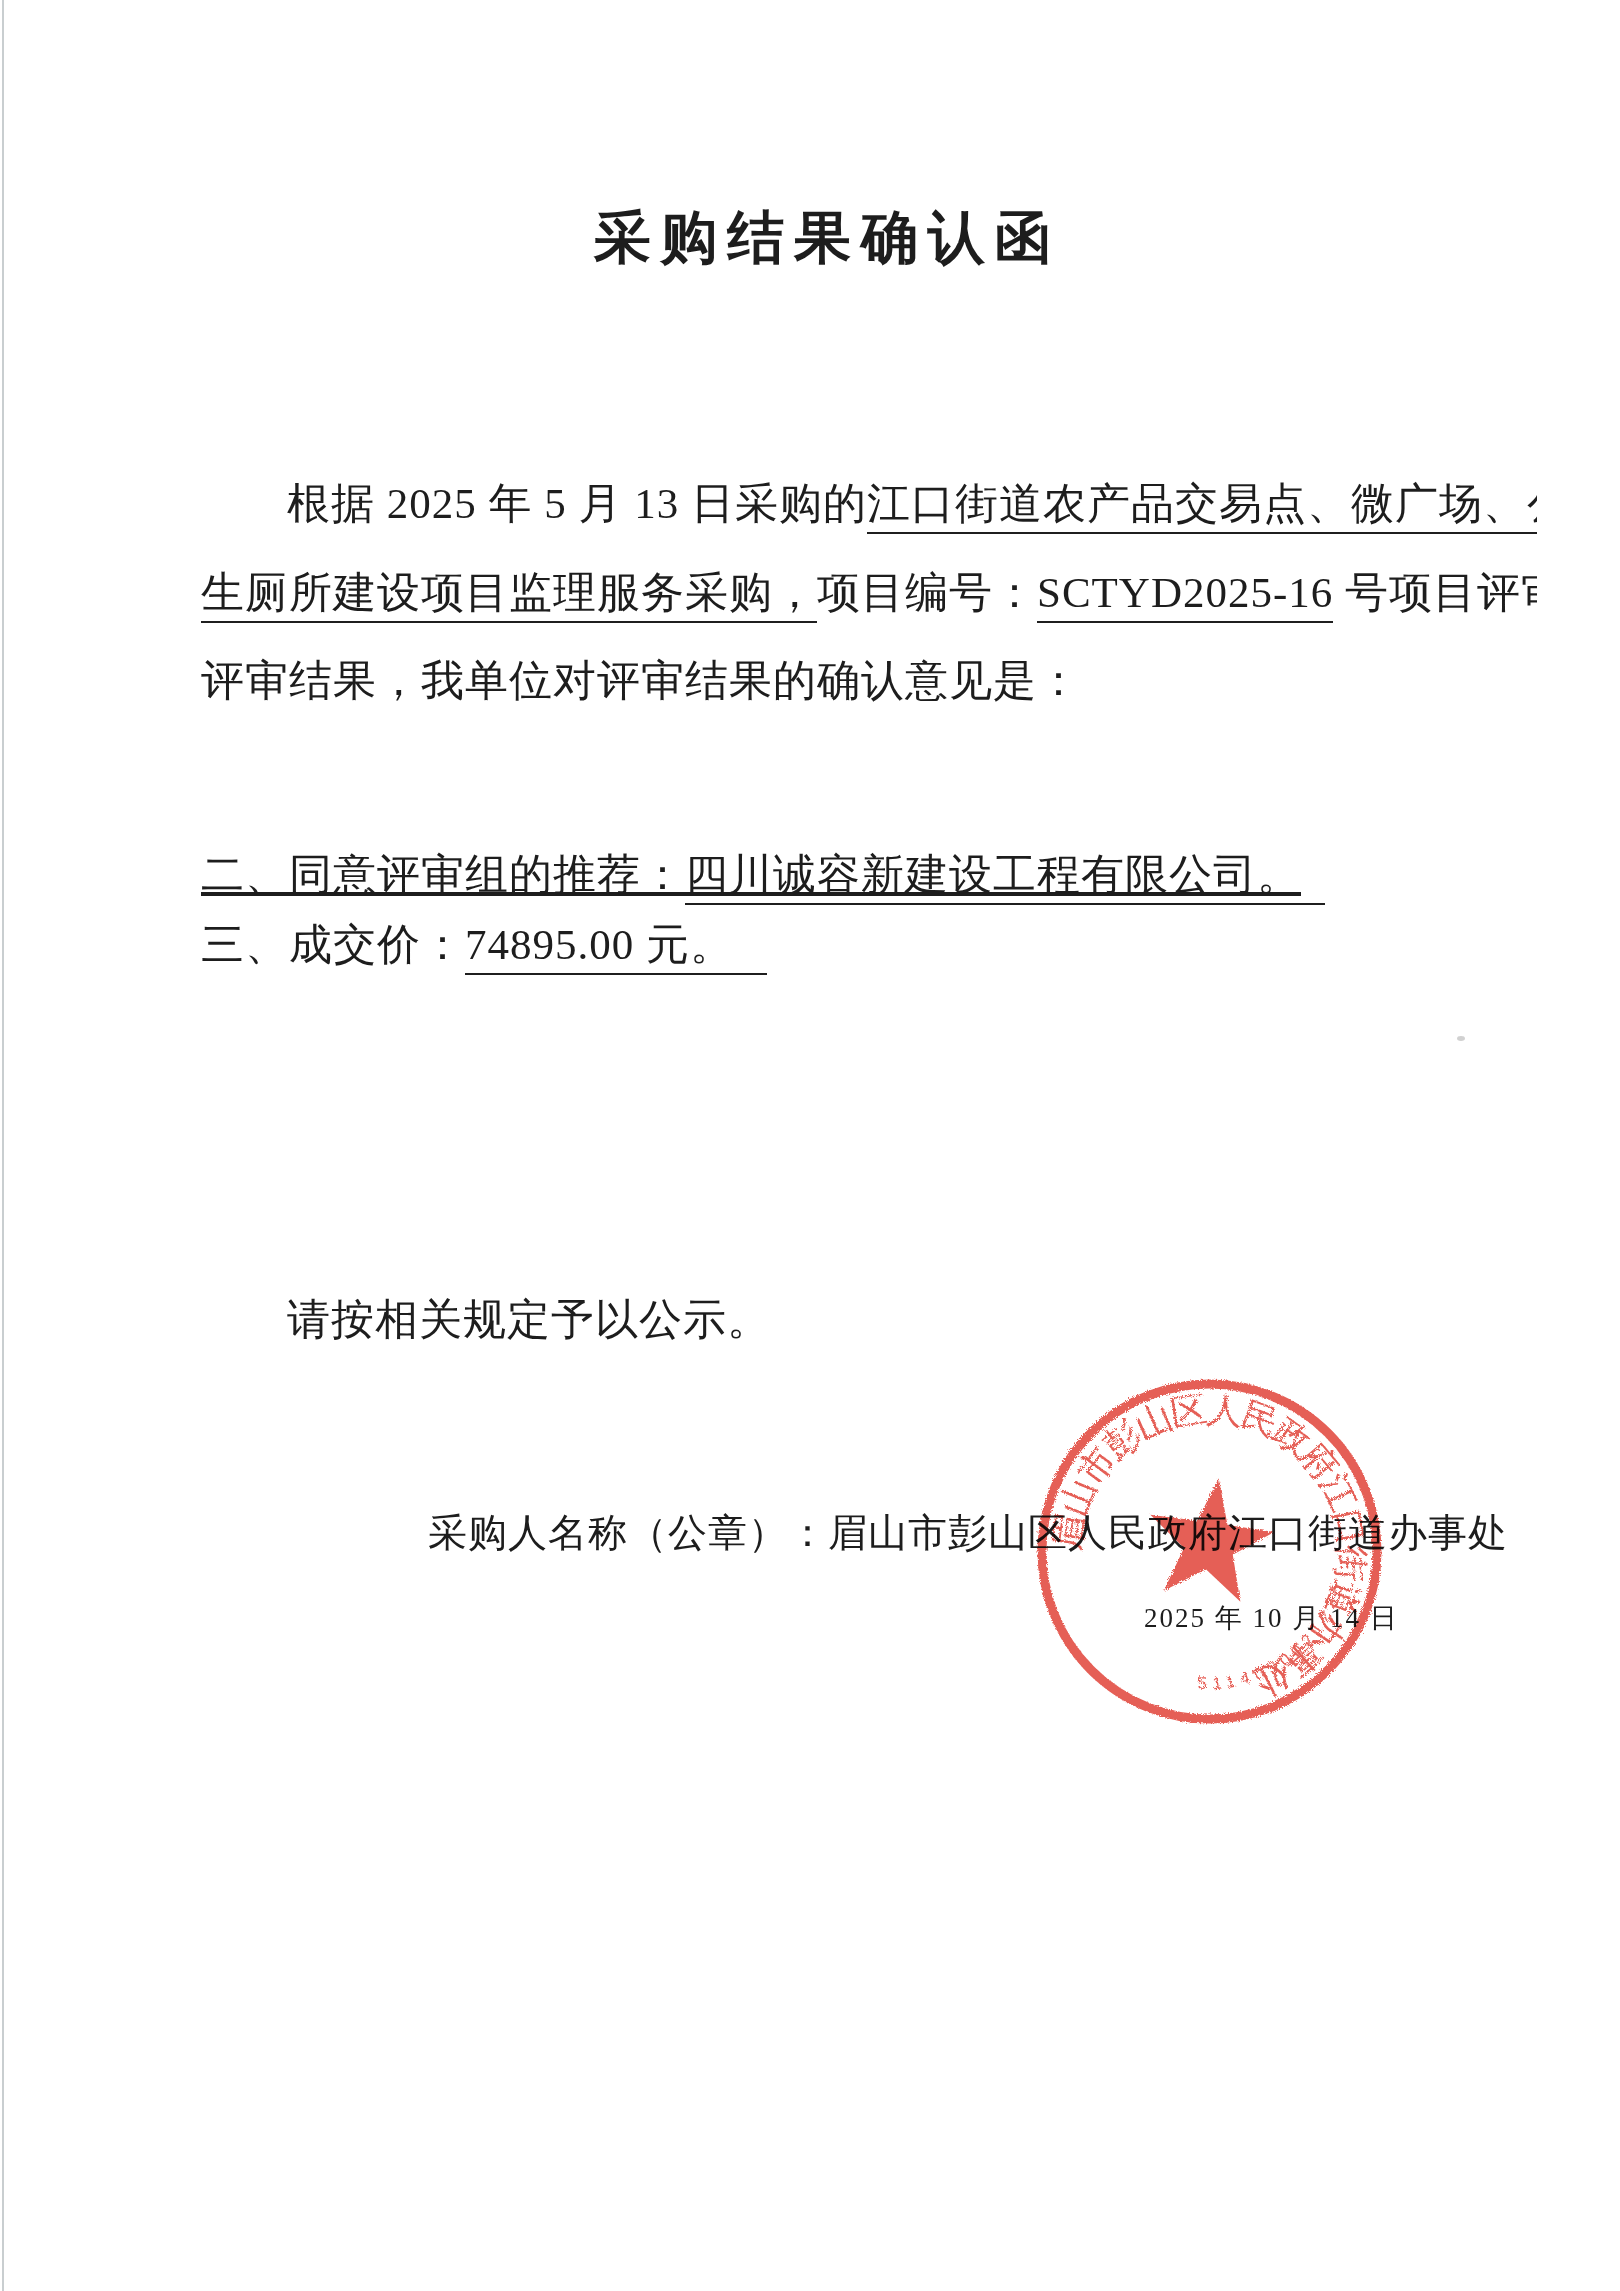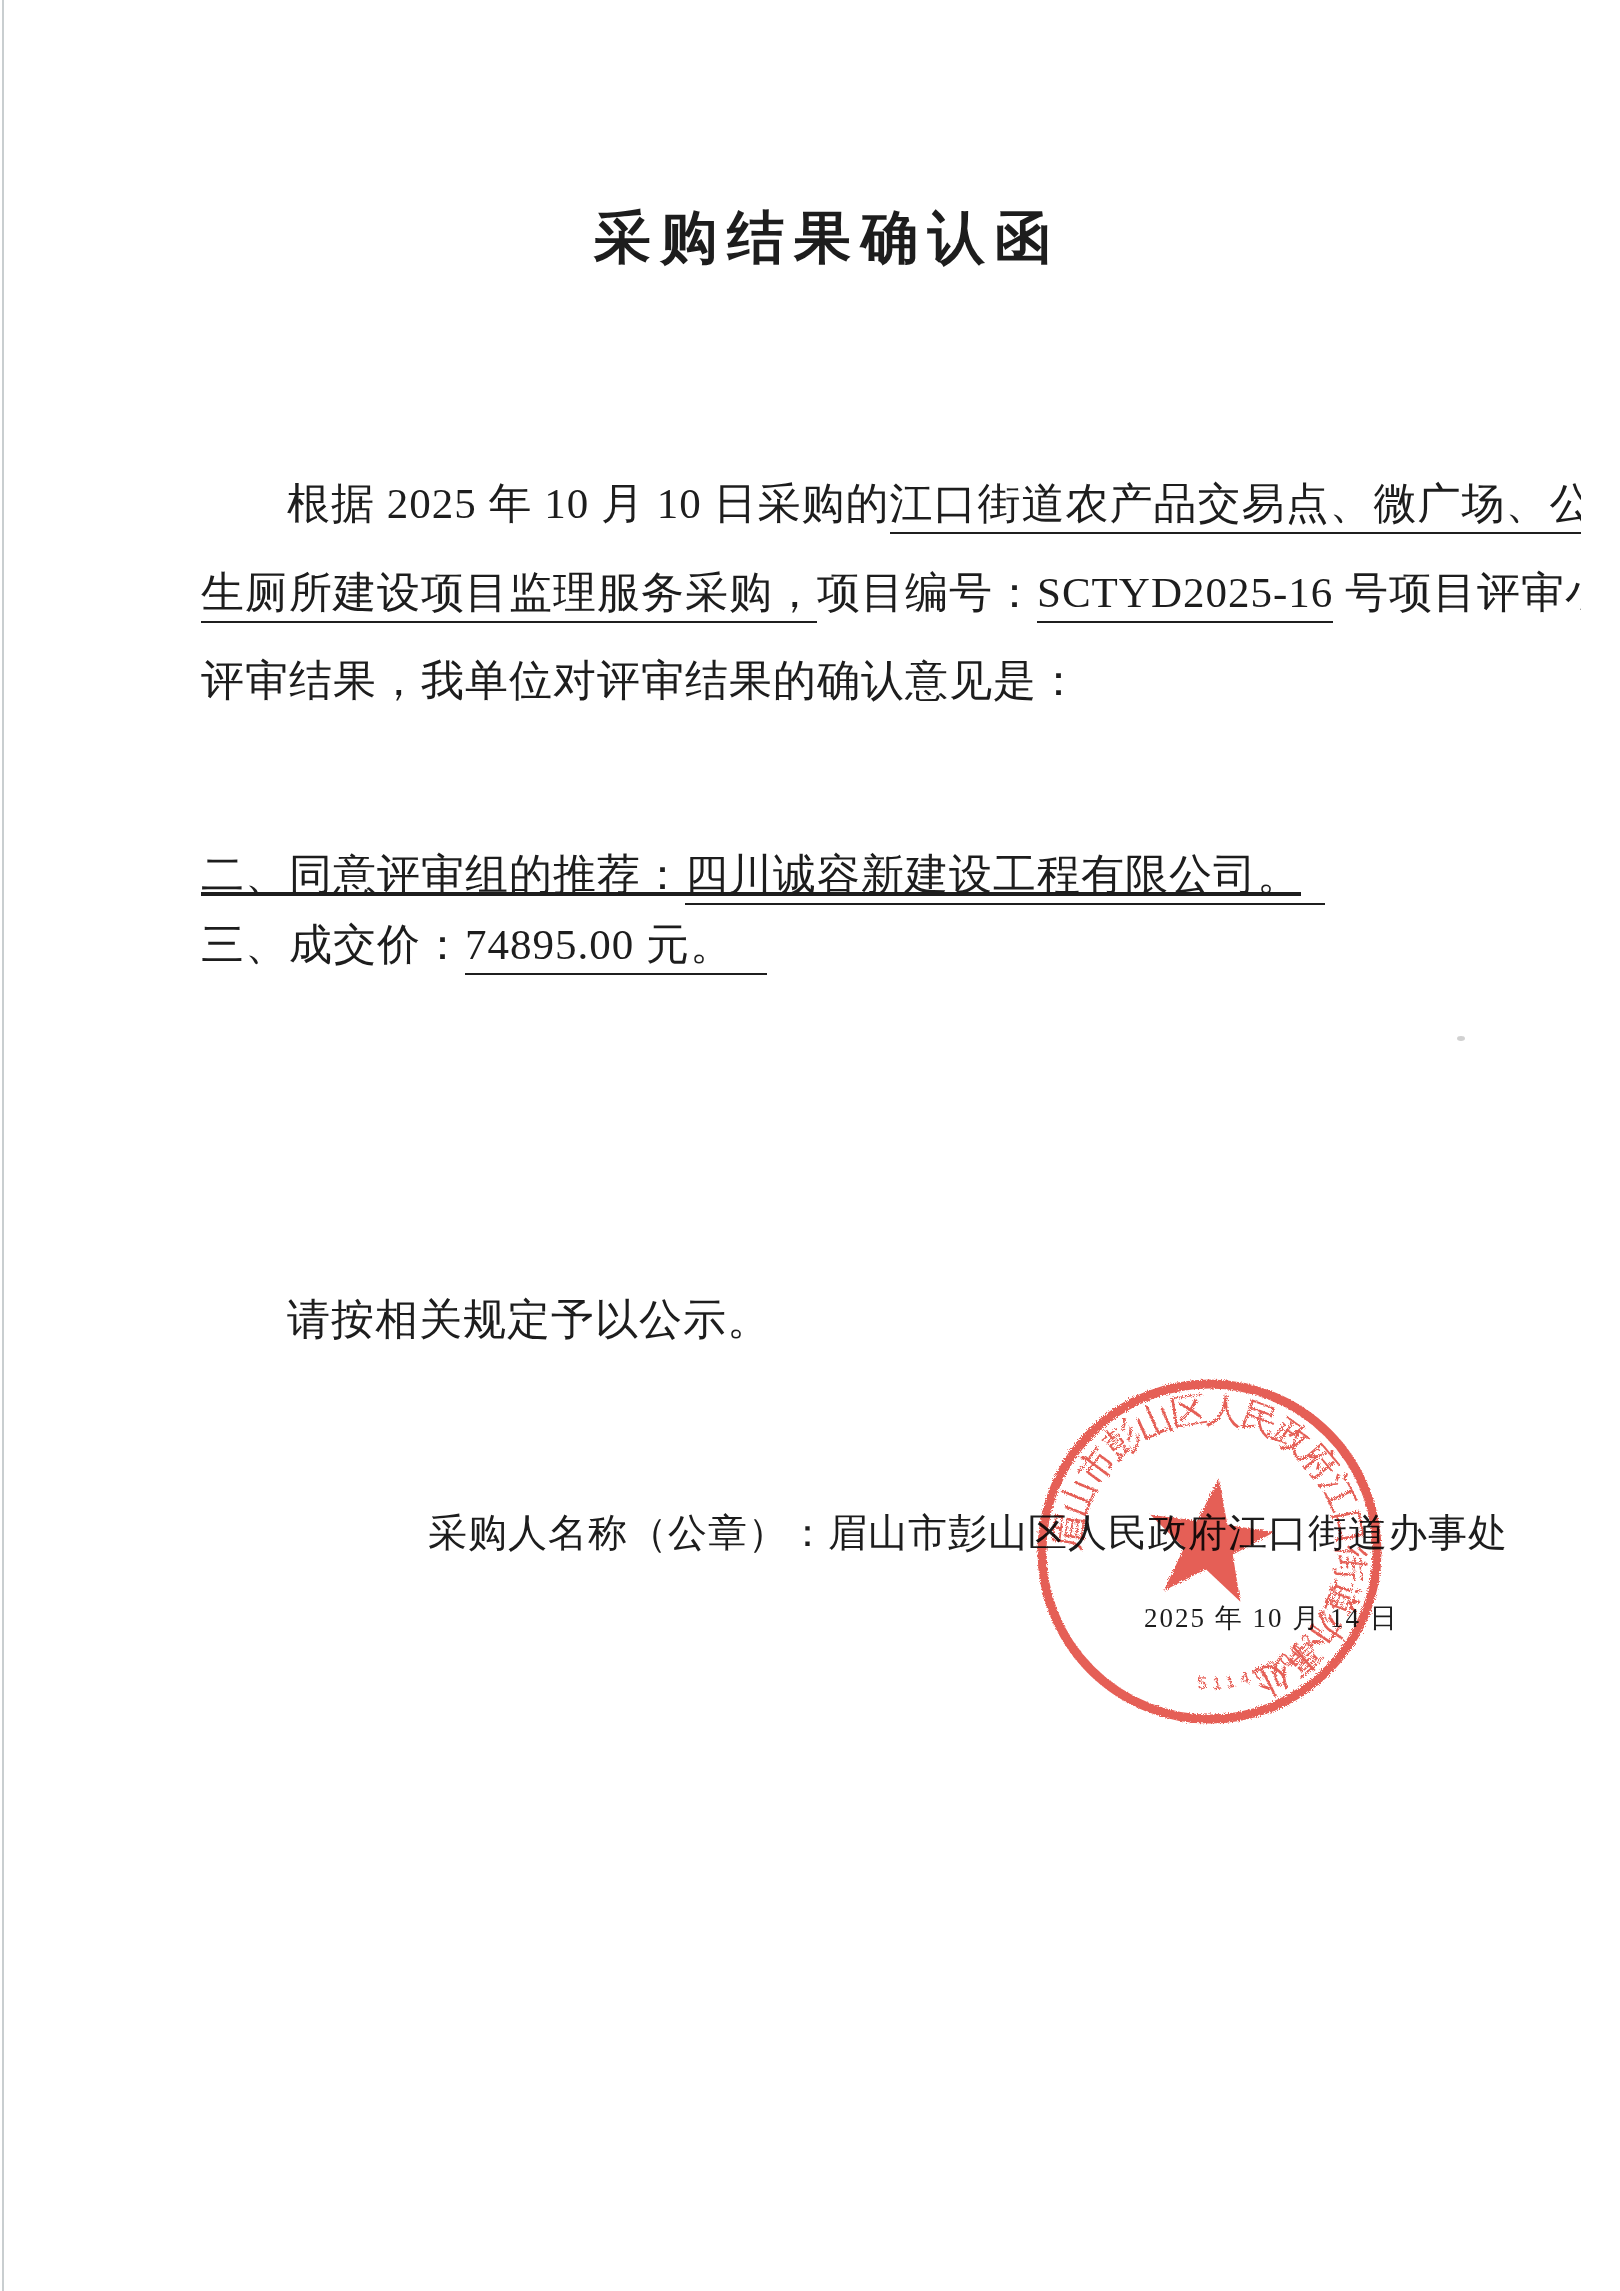--- a/index.html
+++ b/index.html
@@ -3,21 +3,20 @@
 <meta charset="utf-8">
 <style>
   html,body{margin:0;padding:0;background:#ffffff;}
   .page{
     position:relative;
     width:1537px;height:2292px;
     background:#ffffff;
     overflow:hidden;
     font-family:"Liberation Serif","DejaVu Serif",serif;
     color:#1d1d1d;
-    padding-left:44px;
   }
   .edge-line-left{
     position:absolute;left:2px;top:0;width:2px;height:2292px;
     background:rgba(148,157,162,.5);
   }
   .edge-line-right{
     position:absolute;left:1611px;top:0;width:1px;height:2292px;
     background:rgba(168,176,181,.35);
   }
   .speck{
@@ -63,21 +62,21 @@
 
 <div class="page">
 
   <div class="edge-line-left"></div>
   <div class="edge-line-right"></div>
   <div class="speck"></div>
 
   <div class="doc-title">采购结果确认函</div>
 
   <div class="line l1 indent">
-    <span>根据 2025 年 10 月 10 日采购的</span><span class="u">江口街道农产品交易点、微广场、公共卫</span>
+    <span>根据 2025 年 5 月 13 日采购的</span><span class="u">江口街道农产品交易点、微广场、公共卫</span>
   </div>
 
   <div class="line l2">
     <span class="u">生厕所建设项目监理服务采购，</span><span>项目编号：</span><span class="u">SCTYD2025-16</span><span> 号项目评审小组的</span>
   </div>
 
   <div class="line l3">评审结果，我单位对评审结果的确认意见是：</div>
 
 
   <div class="line it2">

